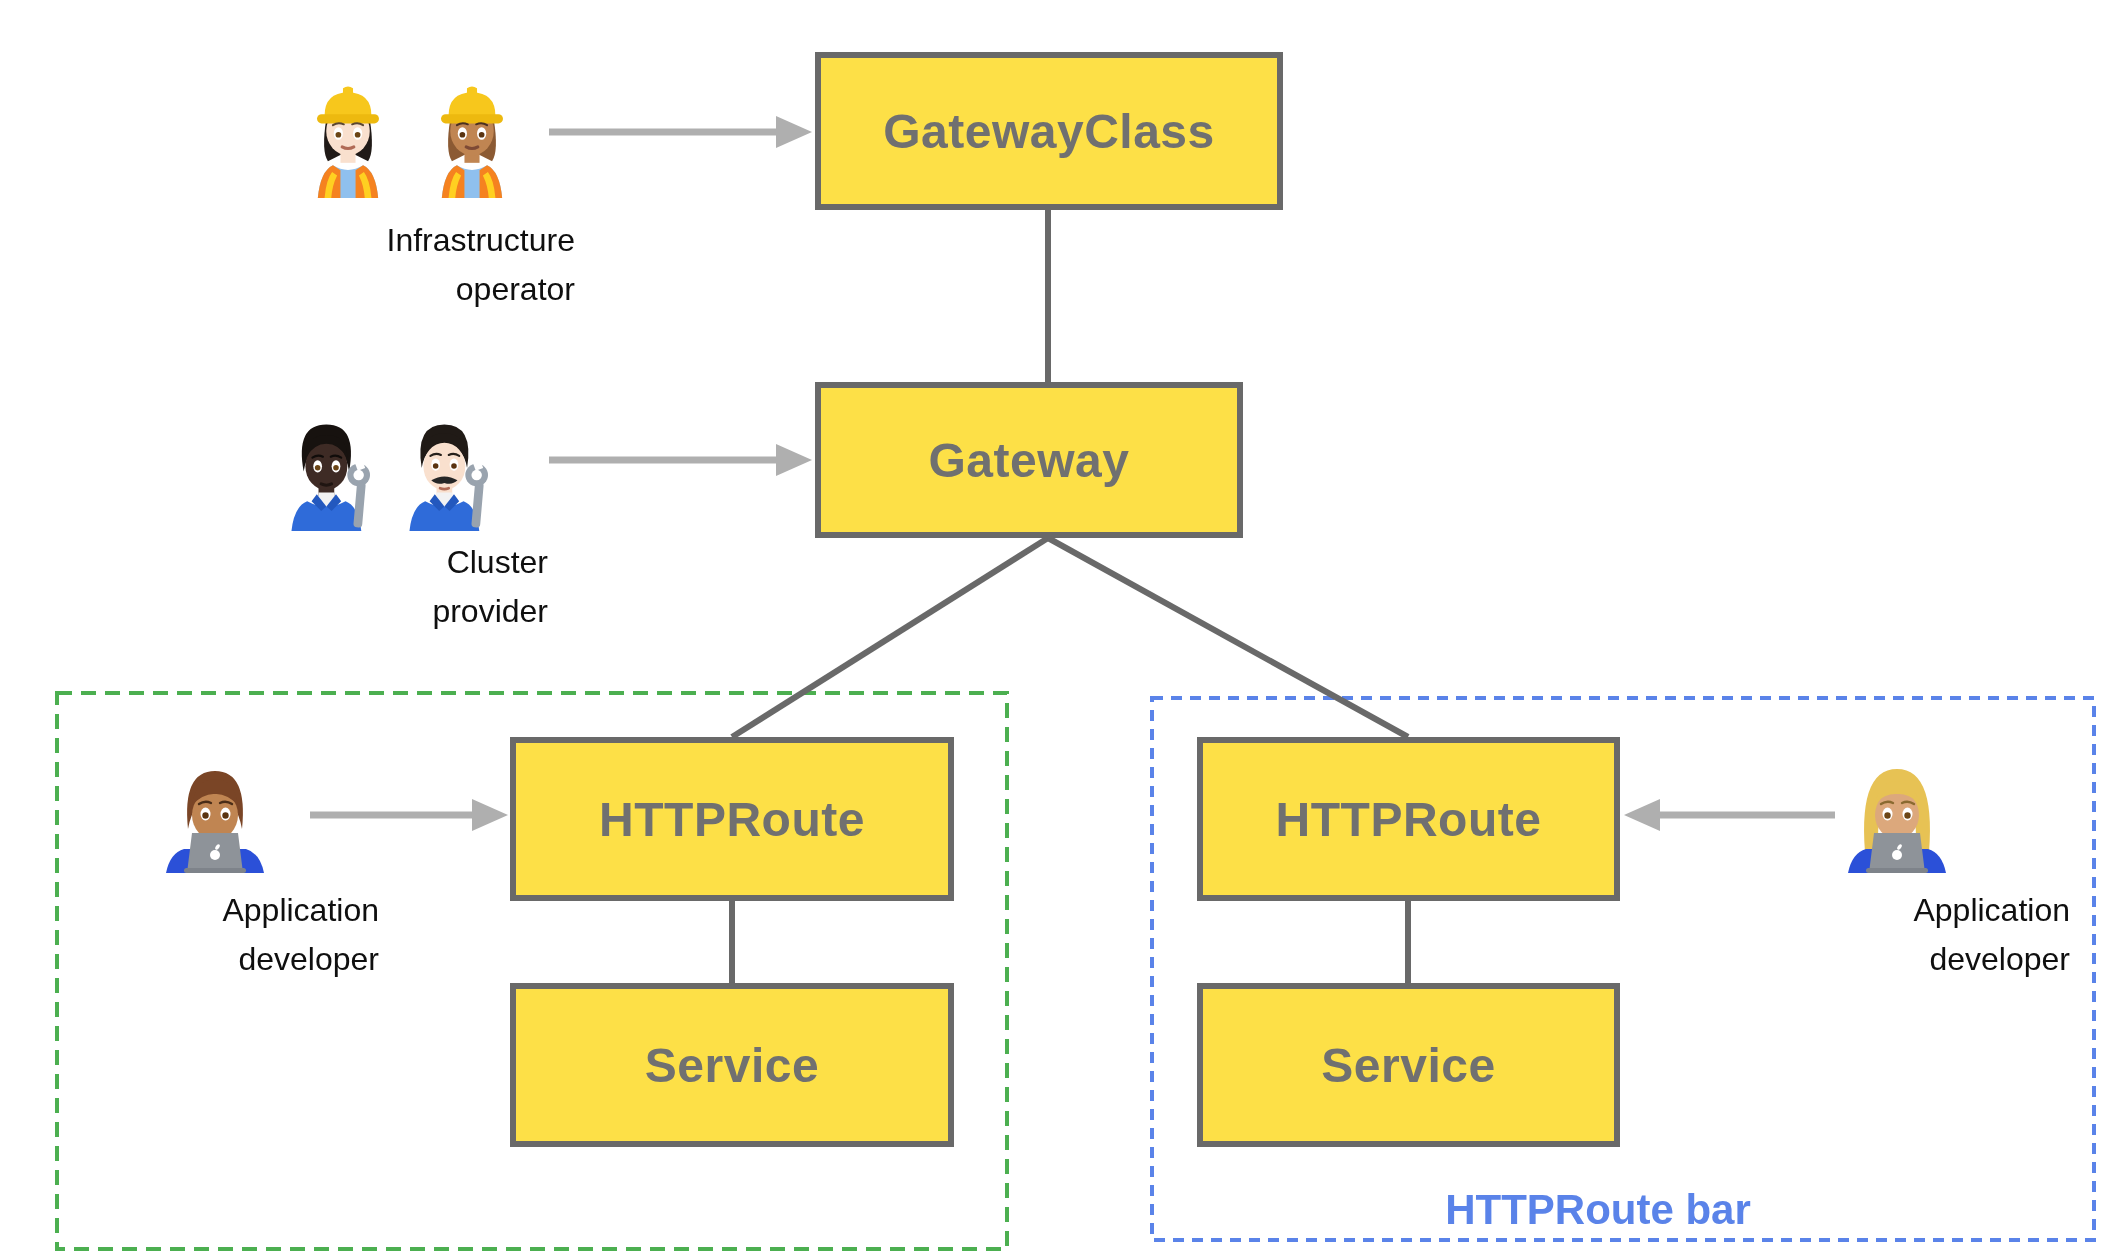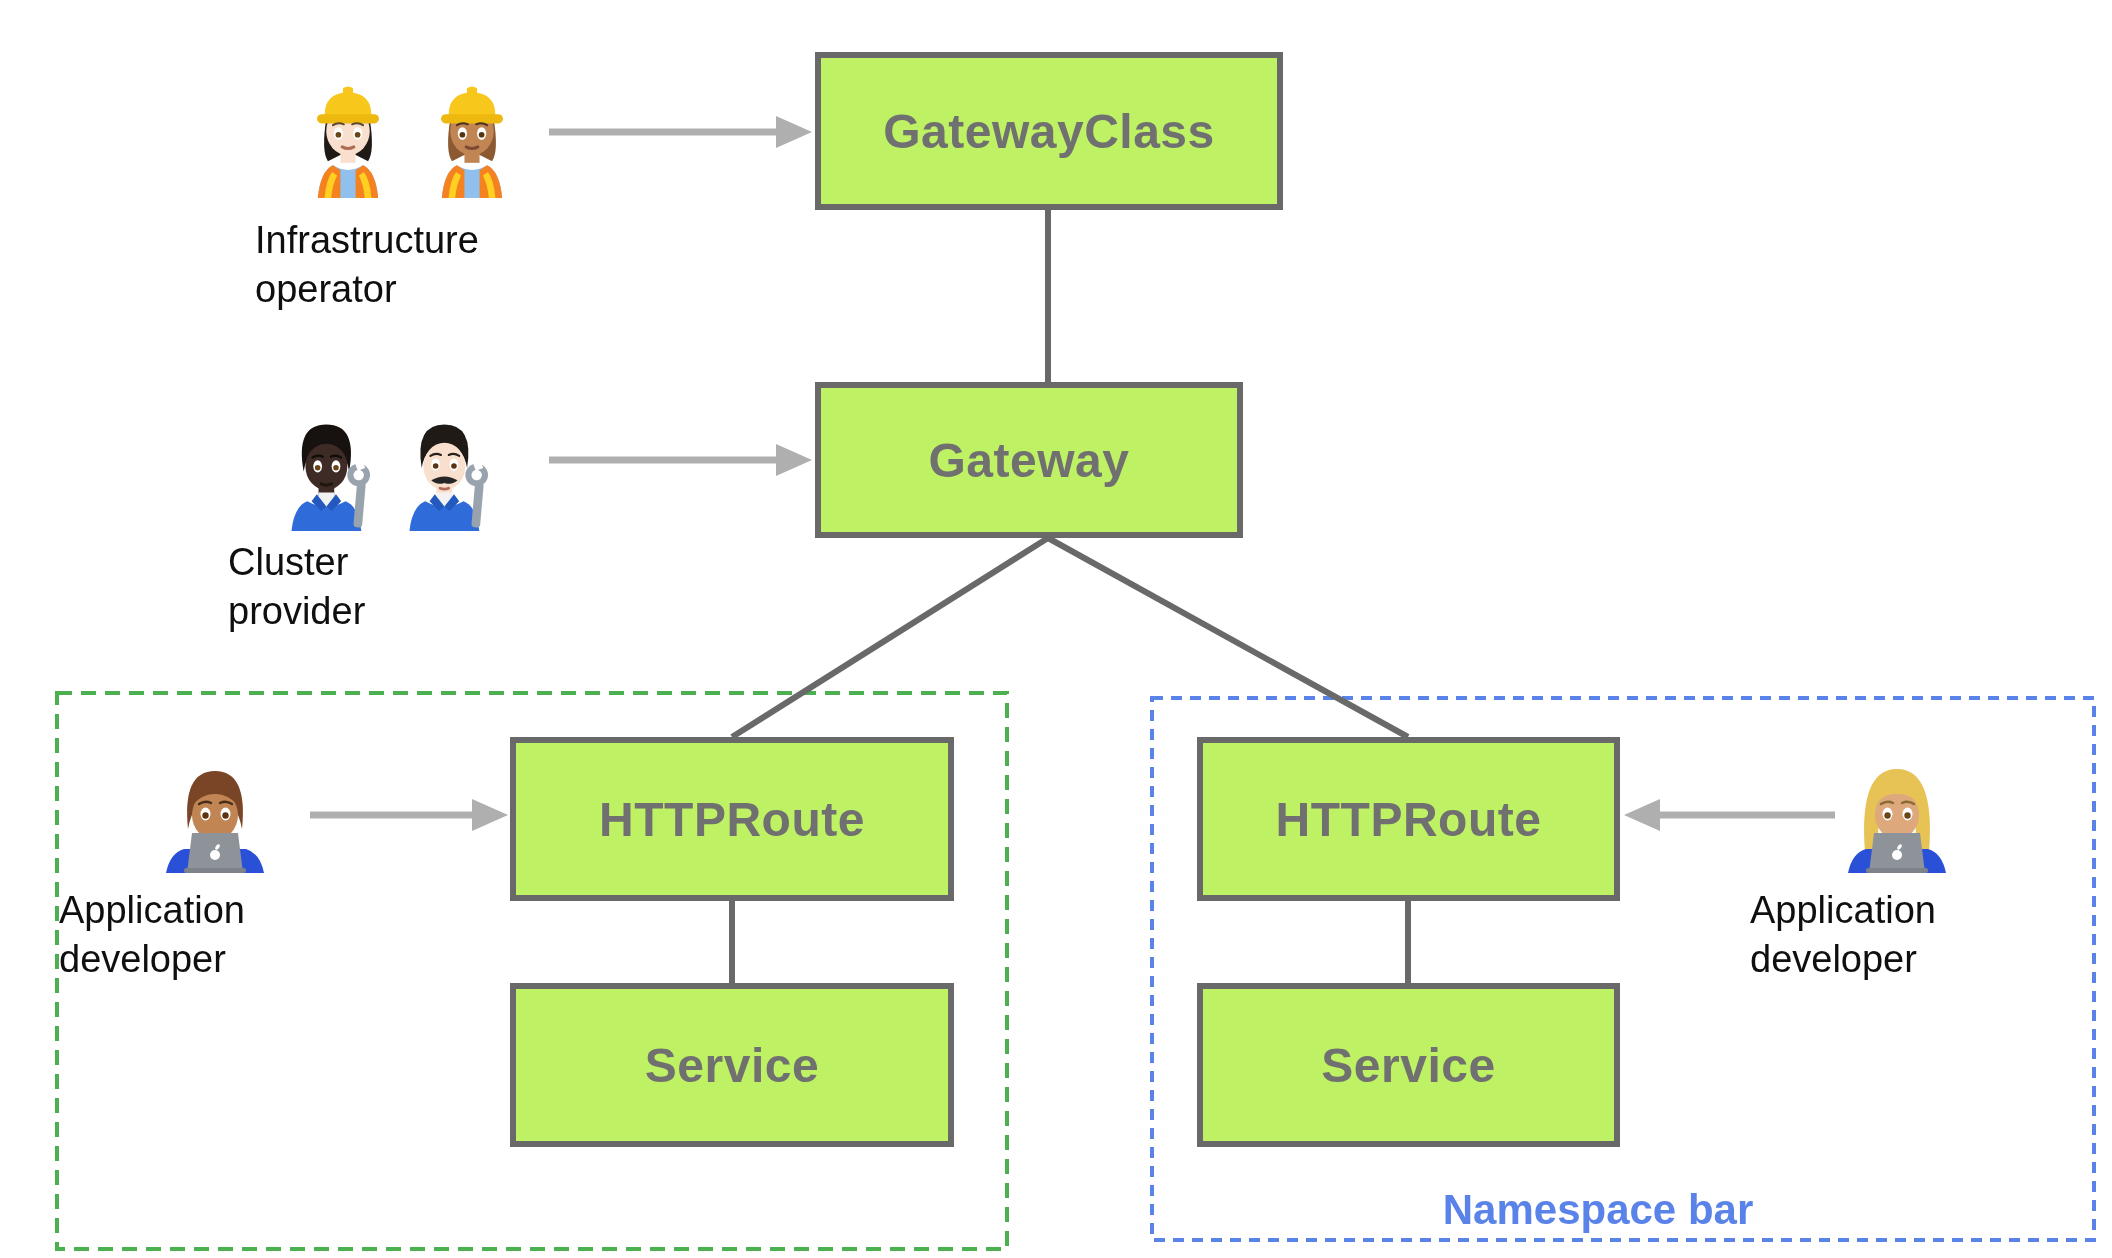--- a/index.html
+++ b/index.html
@@ -14,28 +14,28 @@
     font-family:"Liberation Sans","DejaVu Sans",sans-serif;overflow:hidden;
   }
   .edges{position:absolute;left:0;top:0;width:2112px;height:1258px;}
   .edge{stroke:var(--connector);stroke-width:6;fill:none;}
   .arrow-shaft{stroke:var(--arrow);stroke-width:7;fill:none;}
   .arrow-head{fill:var(--arrow);stroke:none;}
   .ns-rect{fill:none;stroke-width:4;}
   .ns-rect.foo{stroke:var(--namespace-foo-accent);stroke-dasharray:15 9;}
   .ns-rect.bar{stroke:var(--namespace-bar-accent);stroke-dasharray:11 8;}
   .node{
-    position:absolute;background:#bef264;border:6px solid var(--box-border);
+    position:absolute;background:#fde047;border:6px solid var(--box-border);
     display:flex;align-items:center;justify-content:center;box-sizing:border-box;
     color:var(--box-label);font-size:48px;font-weight:bold;letter-spacing:.5px;
   }
   .persona-icons{position:absolute;display:flex;align-items:flex-end;justify-content:center;}
   .persona-label{
-    position:absolute;text-align:left;color:var(--persona-label);
-    font-size:38px;line-height:49px;font-weight:400;
+    position:absolute;text-align:right;color:var(--persona-label);
+    font-size:32px;line-height:49px;font-weight:400;
   }
   .ns-label{position:absolute;text-align:center;font-size:42px;font-weight:bold;}
   .ns-label.foo{color:var(--namespace-foo-accent);}
   .ns-label.bar{color:var(--namespace-bar-accent);}
 </style>
 </head>
 <body>
 
 <div class="canvas">
 
@@ -68,21 +68,21 @@
     </g>
   </svg>
 
   <div class="node" style="left:815px;top:52px;width:468px;height:158px;">GatewayClass</div>
   <div class="node" style="left:815px;top:382px;width:428px;height:156px;">Gateway</div>
   <div class="node" style="left:510px;top:737px;width:444px;height:164px;">HTTPRoute</div>
   <div class="node" style="left:510px;top:983px;width:444px;height:164px;">Service</div>
   <div class="node" style="left:1197px;top:737px;width:423px;height:164px;">HTTPRoute</div>
   <div class="node" style="left:1197px;top:983px;width:423px;height:164px;">Service</div>
 
-  <div class="ns-label bar" style="left:1398px;top:1186px;width:400px;">Namespace bar</div>
+  <div class="ns-label bar" style="left:1398px;top:1186px;width:400px;">HTTPRoute bar</div>
 
   <div class="persona-icons" style="left:250px;top:64px;width:320px;gap:40px;">
     <svg width="84" height="134" viewBox="0 0 100 160">
       <path d="M24 66 Q18 104 26 116 L42 108 36 66 Z" fill="#201a17"></path>
       <path d="M76 66 Q82 104 74 116 L58 108 64 66 Z" fill="#201a17"></path>
       <rect x="41" y="100" width="18" height="18" fill="#f9e0ce"></rect>
       <ellipse cx="50" cy="80" rx="26" ry="29" fill="#f9e0ce"></ellipse>
       <path d="M22 62 Q22 34 50 34 Q78 34 78 62 Z" fill="#f7c71c"></path>
       <path d="M44 37 L44 29 Q50 25 56 29 L56 37 Z" fill="#f7c71c"></path>
       <rect x="13" y="60" width="74" height="11" rx="5.5" fill="#edb90f"></rect>

